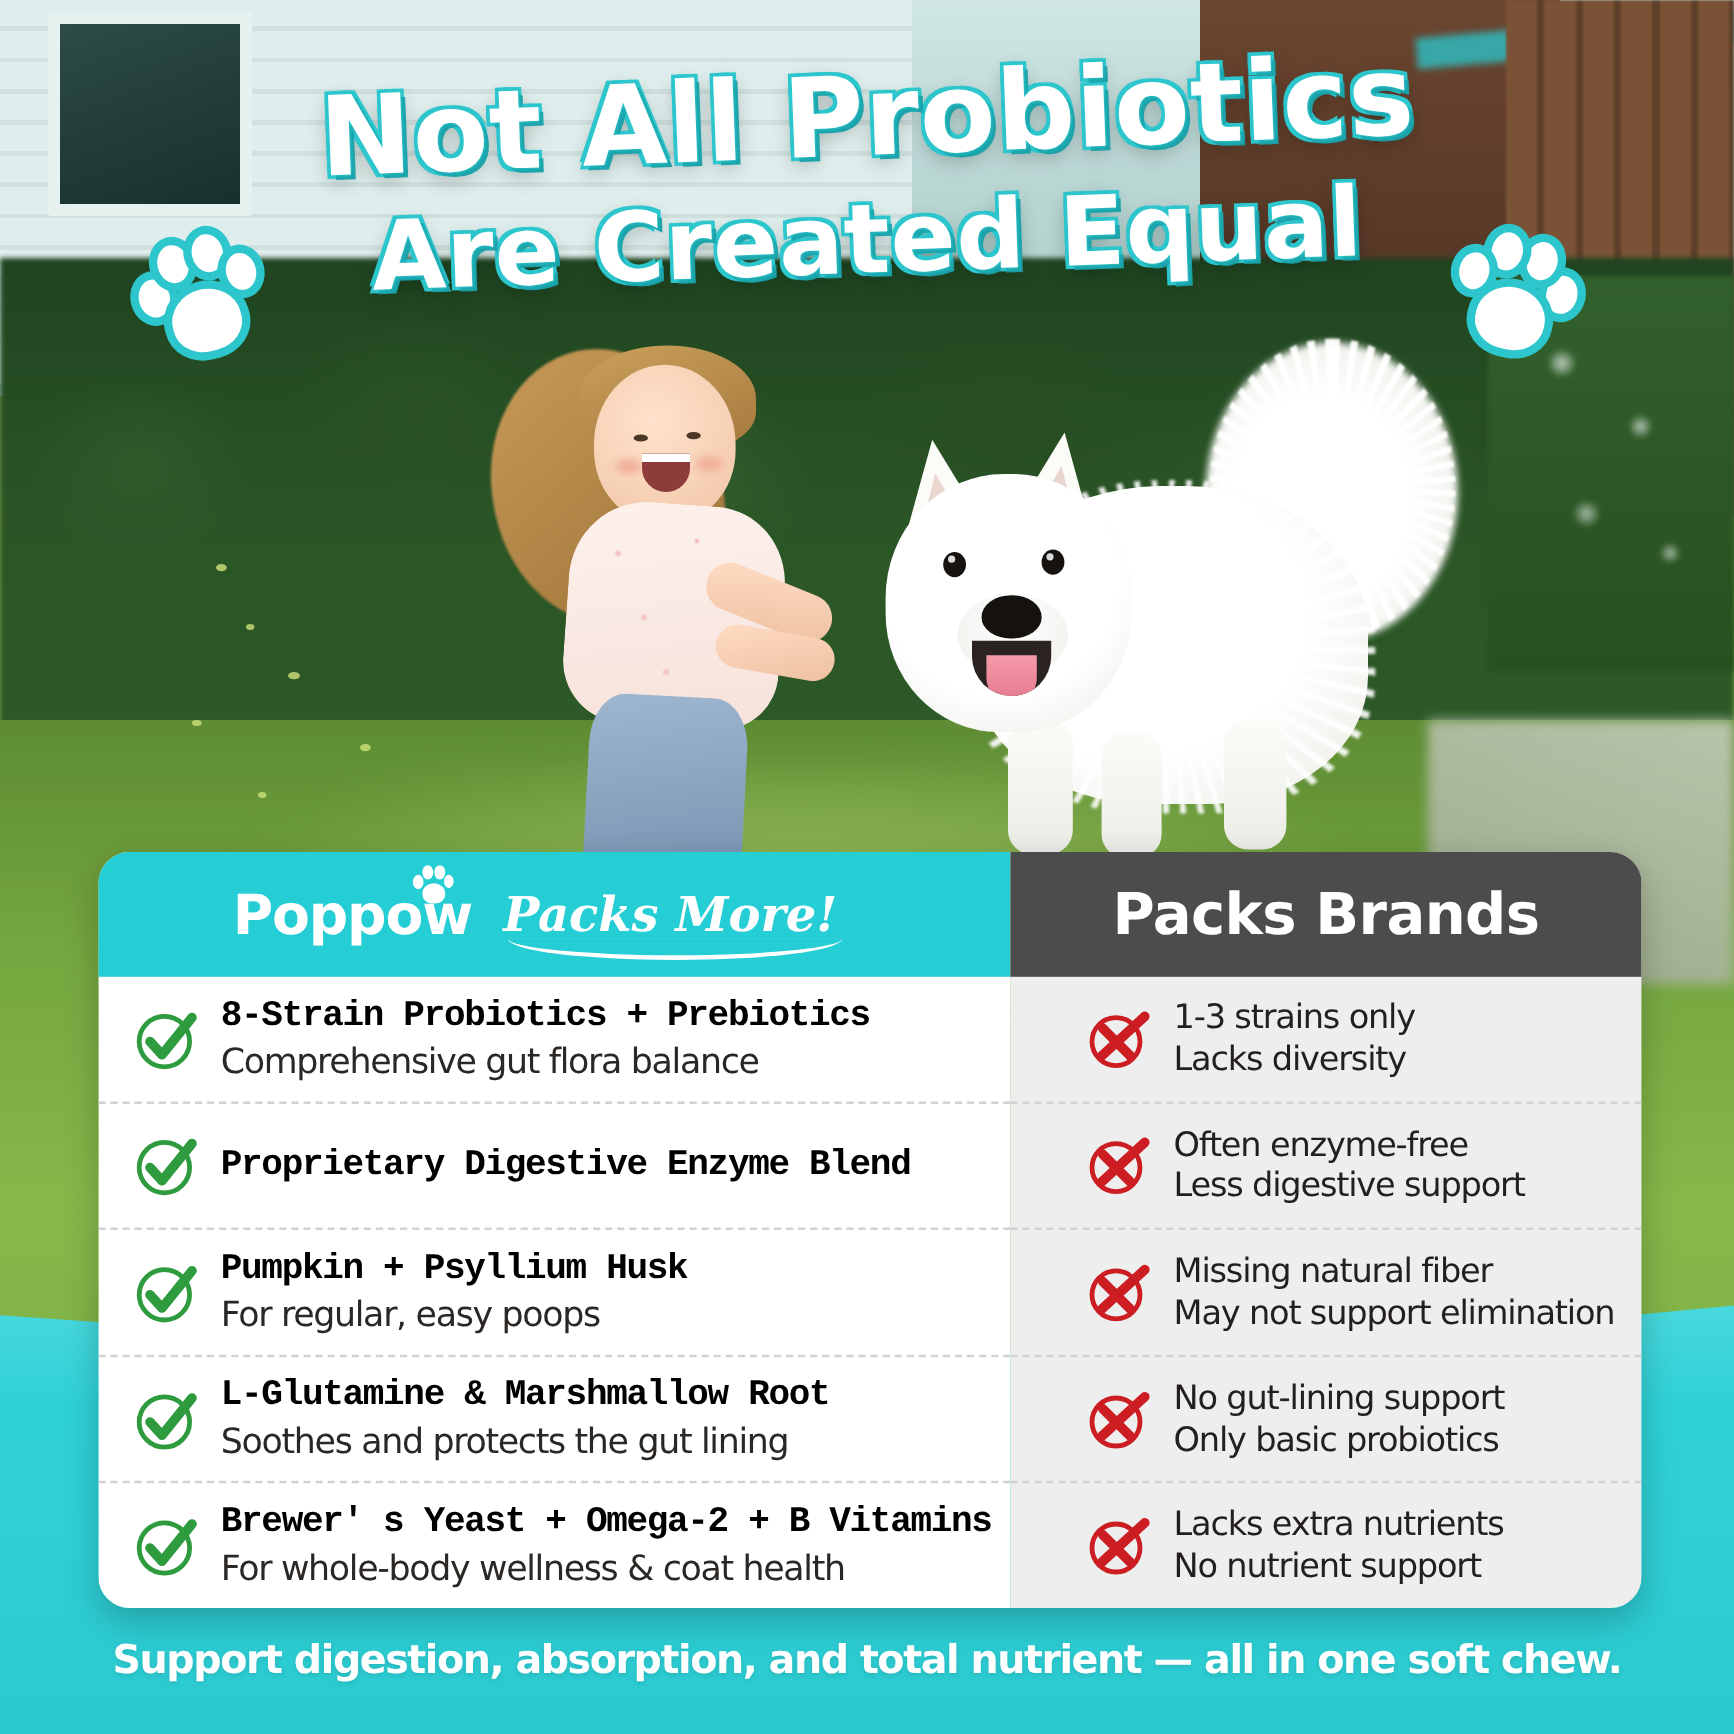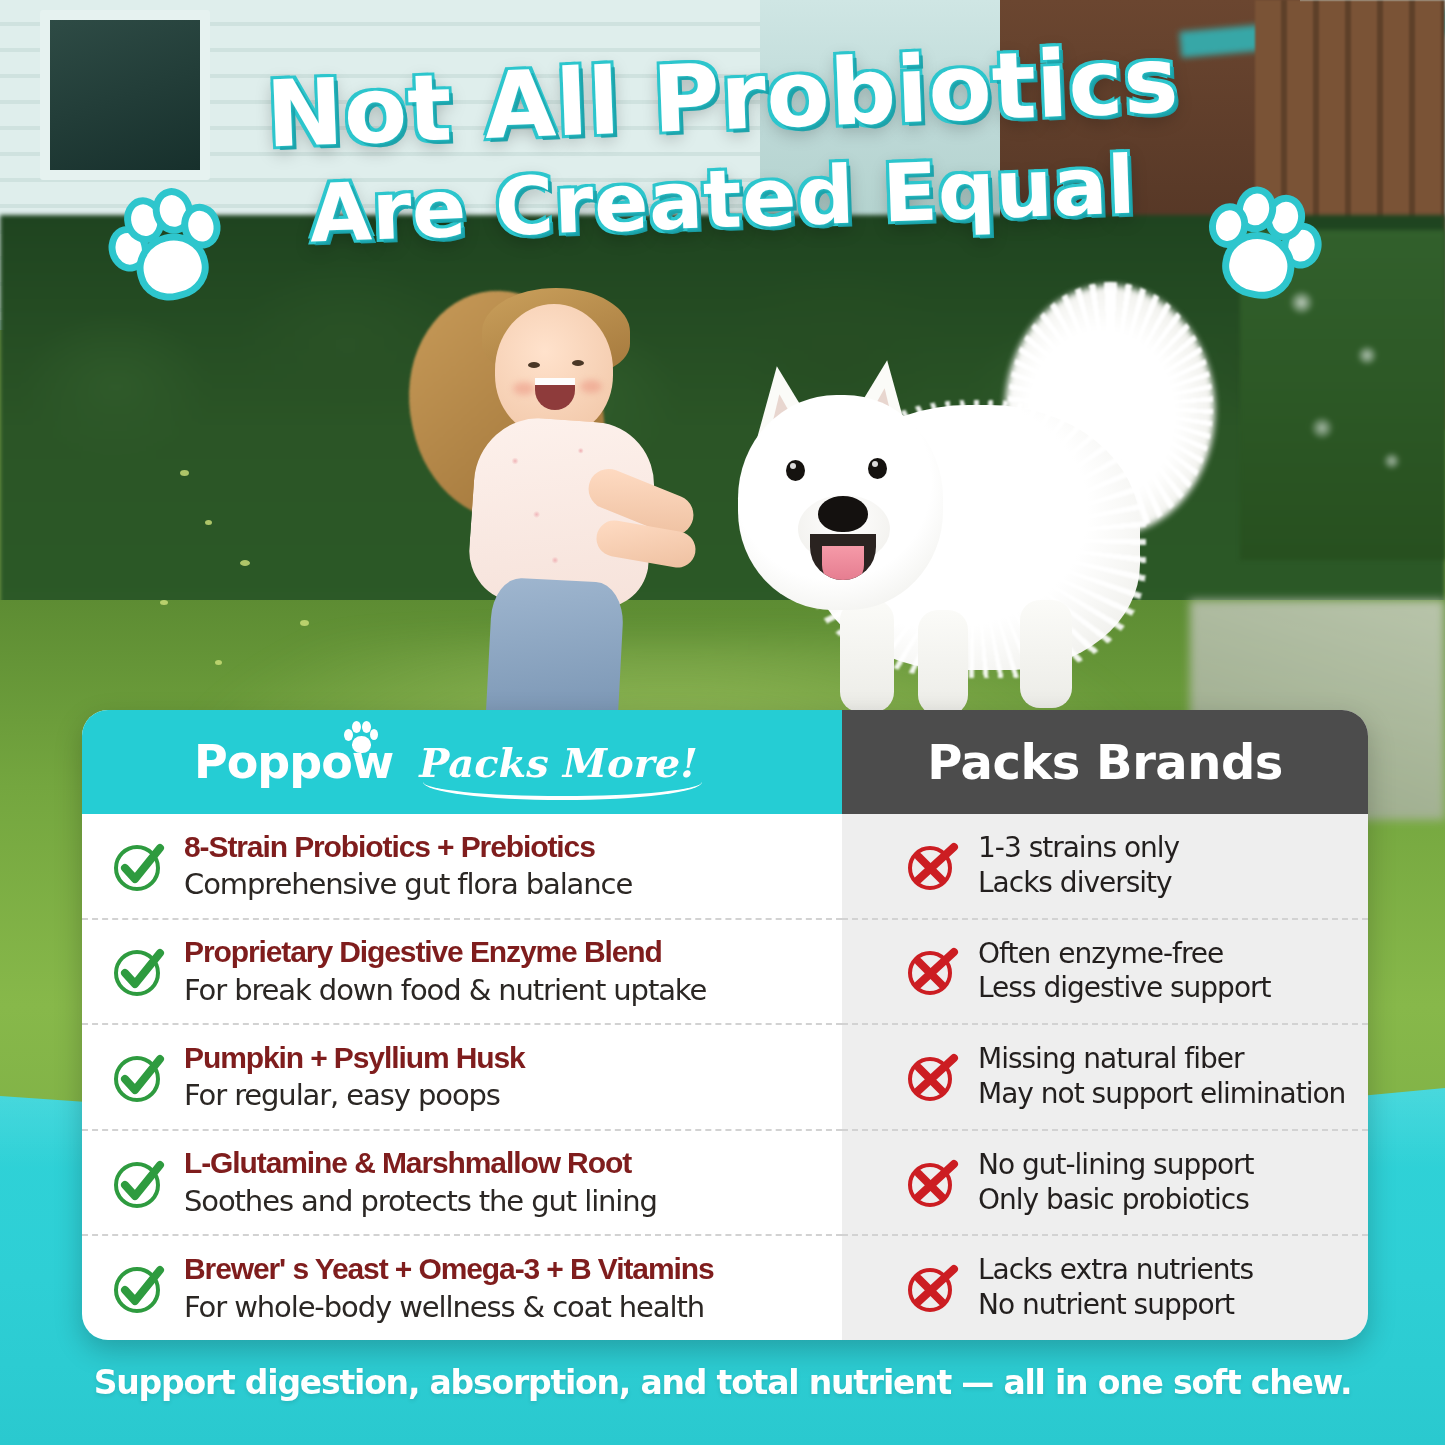--- a/index.html
+++ b/index.html
@@ -250,22 +250,22 @@
     border-bottom:2px dashed #d2d2d2;
   }
   .row:last-child{border-bottom:none;}
   .row-left{padding-left:28px;}
   .row-right{padding-left:62px;}
 
   .mark{width:58px;height:58px;flex:0 0 58px;position:relative;margin-right:16px;}
   .mark svg{position:absolute;left:0;top:0;overflow:visible;}
 
   .txt-main{
-    font-family:Liberation Sans, sans-serif;
-    font-size:30px;font-weight:700;color:#7f1d1d;line-height:1.16;
+    font-family:Liberation Mono, monospace;
+    font-size:30px;font-weight:700;color:#000000;line-height:1.16;
     letter-spacing:-1.1px;white-space:nowrap;
   }
   .txt-sub{
     font-family:"DejaVu Sans",sans-serif;
     font-size:29px;font-weight:400;color:#2b2724;line-height:1.2;
     letter-spacing:-1.1px;white-space:nowrap;margin-top:3px;
   }
   .txt-r1,.txt-r2{
     font-family:"DejaVu Sans",sans-serif;
     font-size:28px;font-weight:400;color:#231f1e;line-height:1.24;
@@ -414,21 +414,20 @@
 
         <div class="row row-left">
           <div class="mark">
             <svg width="58" height="58" viewBox="0 0 58 58">
               <circle cx="27" cy="31" r="21" fill="none" stroke="#2E9B3F" stroke-width="4"></circle>
               <path d="M15 31 L25 42 L50 11" fill="none" stroke="#2E9B3F" stroke-width="8" stroke-linecap="round" stroke-linejoin="round"></path>
             </svg>
           </div>
           <div>
             <div class="txt-main">Proprietary Digestive Enzyme Blend</div>
-            <div class="txt-sub">For break down food &amp; nutrient uptake</div>
           </div>
         </div>
 
         <div class="row row-left">
           <div class="mark">
             <svg width="58" height="58" viewBox="0 0 58 58">
               <circle cx="27" cy="31" r="21" fill="none" stroke="#2E9B3F" stroke-width="4"></circle>
               <path d="M15 31 L25 42 L50 11" fill="none" stroke="#2E9B3F" stroke-width="8" stroke-linecap="round" stroke-linejoin="round"></path>
             </svg>
           </div>
@@ -452,21 +451,21 @@
         </div>
 
         <div class="row row-left">
           <div class="mark">
             <svg width="58" height="58" viewBox="0 0 58 58">
               <circle cx="27" cy="31" r="21" fill="none" stroke="#2E9B3F" stroke-width="4"></circle>
               <path d="M15 31 L25 42 L50 11" fill="none" stroke="#2E9B3F" stroke-width="8" stroke-linecap="round" stroke-linejoin="round"></path>
             </svg>
           </div>
           <div>
-            <div class="txt-main">Brewer' s Yeast + Omega-3 + B Vitamins</div>
+            <div class="txt-main">Brewer' s Yeast + Omega-2 + B Vitamins</div>
             <div class="txt-sub">For whole-body wellness &amp; coat health</div>
           </div>
         </div>
 
       </div>
     </div>
 
     <div class="col col-right">
       <div class="head head-right">
         <div class="other-brands">Packs Brands</div>

